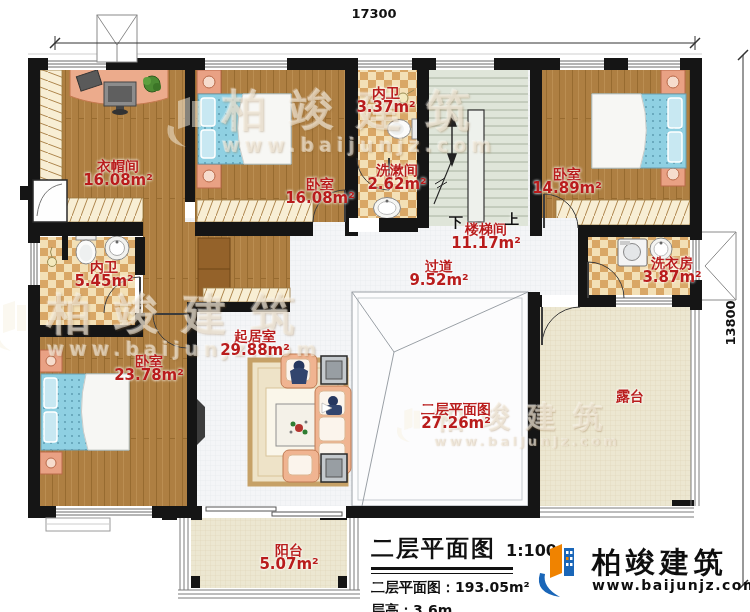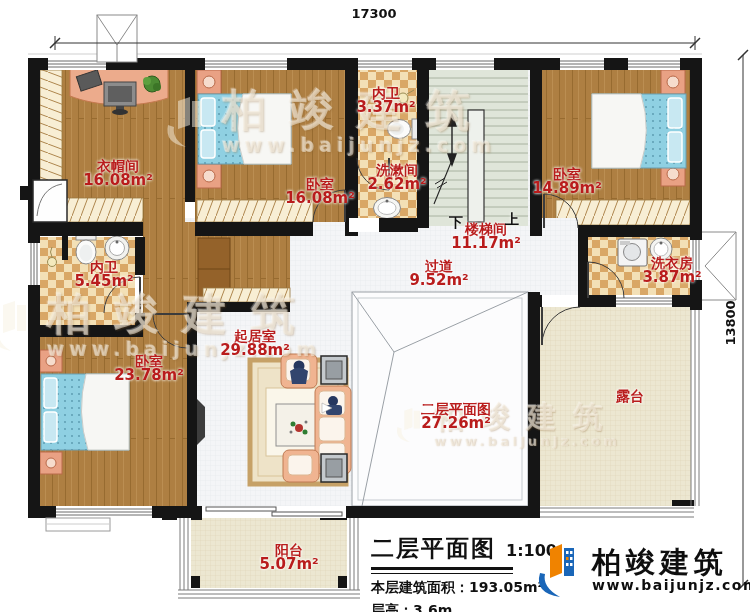--- a/index.html
+++ b/index.html
@@ -459,21 +459,21 @@
 <div class="stair-dir" style="left:456px;top:223px;">下</div>
 <div class="stair-dir" style="left:512px;top:220px;">上</div>
 
 <div id="title-block">
   <div id="tb-head">
     <span id="tb-title">二层平面图</span>
     <span id="tb-scale">1:100</span>
   </div>
   <div id="tb-rule"></div>
   <div class="tb-line">
-    <span>本层建筑面积：</span><span>193.05m²</span>
+    <span>二层平面图：</span><span>193.05m²</span>
   </div>
   <div class="tb-line">
     <span>层高：</span><span>3.6m</span>
   </div>
 </div>
 
 <div id="logo">
   <svg width="56" height="58" viewBox="0 0 56 58">
     <path d="M22 8 L34 3 V32 L22 37 Z" fill="#f08300"></path>
     <rect x="36" y="7" width="10" height="28" fill="#1a66b8"></rect>

